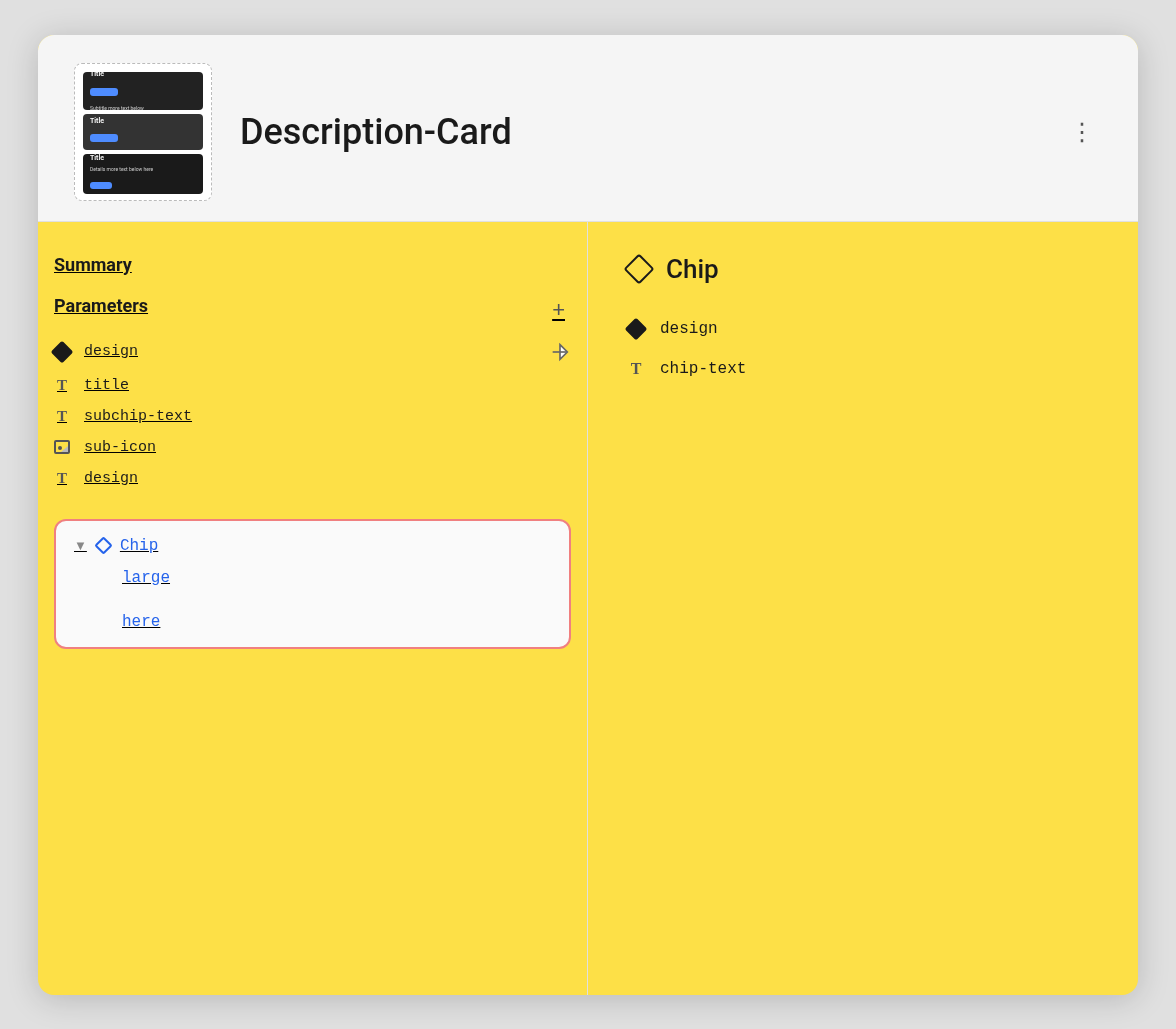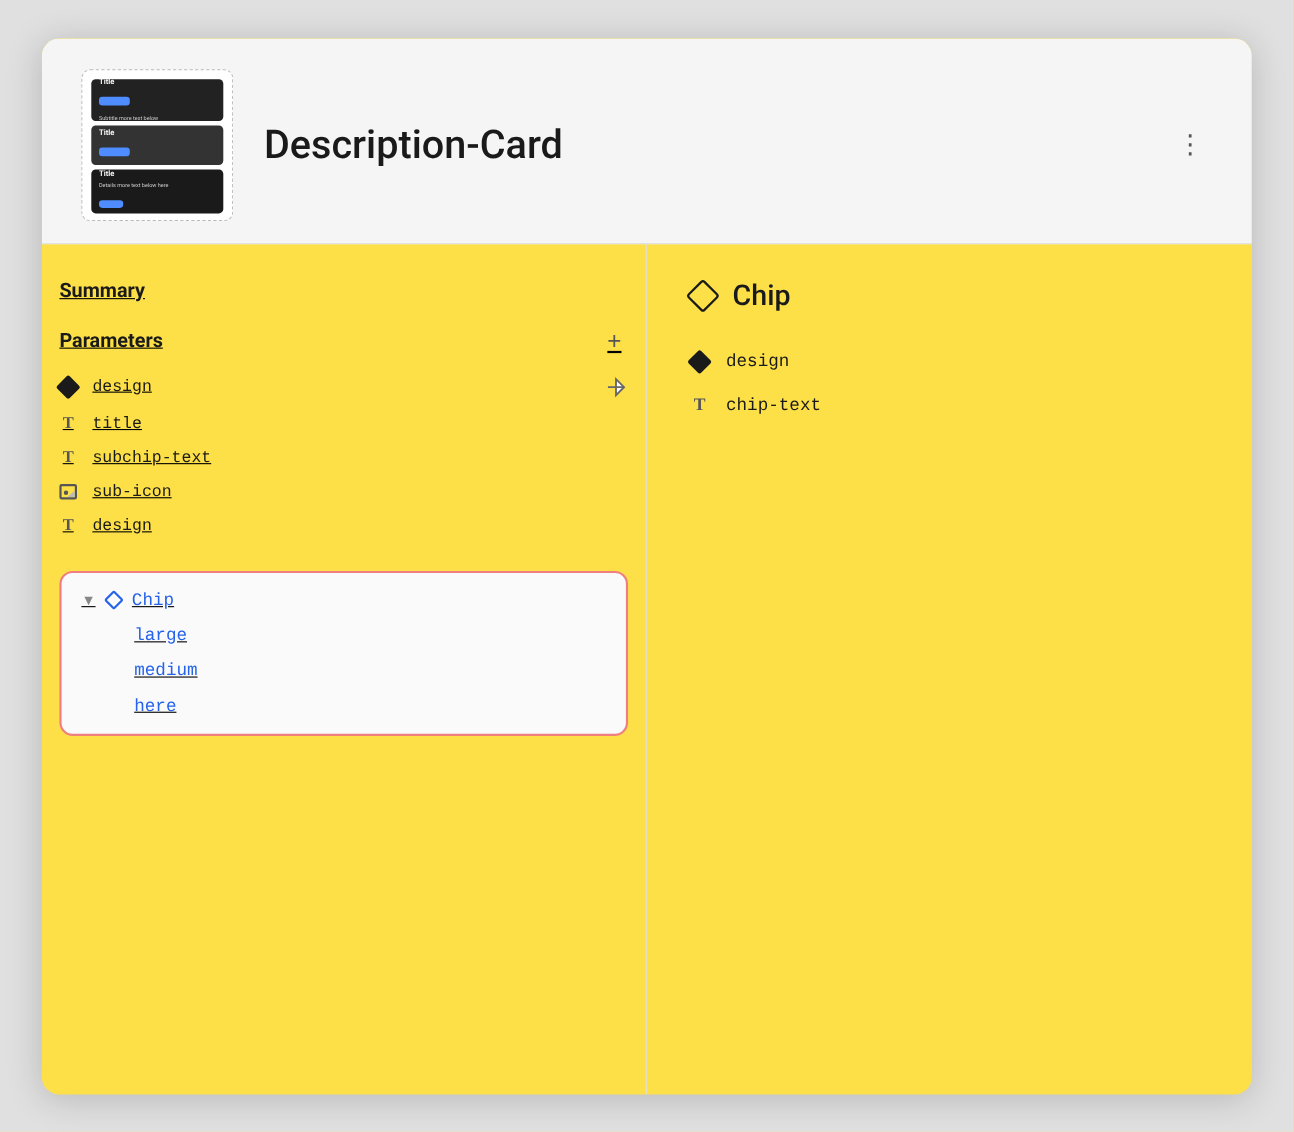--- a/index.html
+++ b/index.html
@@ -142,21 +142,21 @@
 
     .section-label {
       font-size: 18px;
       font-weight: 700;
       color: #1a1a1a;
       margin-bottom: 20px;
     }
 
     .params-header {
       display: flex;
-      align-items: center;
+      align-items: flex-start;
       justify-content: space-between;
       margin-bottom: 16px;
     }
 
     .add-btn {
       background: none;
       border: none;
       cursor: pointer;
       font-size: 22px;
       color: #555;
@@ -288,21 +288,21 @@
     .relay-chip-name {
       font-size: 16px;
       color: #2563eb;
       font-family: 'Courier New', monospace;
       font-weight: 500;
     }
 
     .relay-sub-list {
       display: flex;
       flex-direction: column;
-      gap: 14px;
+      gap: 26px;
       padding-left: 48px;
     }
 
     .relay-sub-item {
       font-size: 16px;
       color: #2563eb;
       font-family: 'Courier New', monospace;
     }
 
     
@@ -419,21 +419,20 @@
       <div class="relay-section">
 
         <div class="relay-box">
           <div class="relay-header">
             <span class="chevron-icon">▼</span>
             <div style="width:13px;height:13px;border:2px solid #2563eb;transform:rotate(45deg);border-radius:2px;flex-shrink:0;"></div>
             <span class="relay-chip-name">Chip</span>
           </div>
           <div class="relay-sub-list">
             <span class="relay-sub-item">large</span>
-            <span class="relay-sub-item">medium</span>
             <span class="relay-sub-item">here</span>
           </div>
         </div>
       </div>
 
     </div>
 
     <div class="right-panel">
 
       <div class="right-header">

